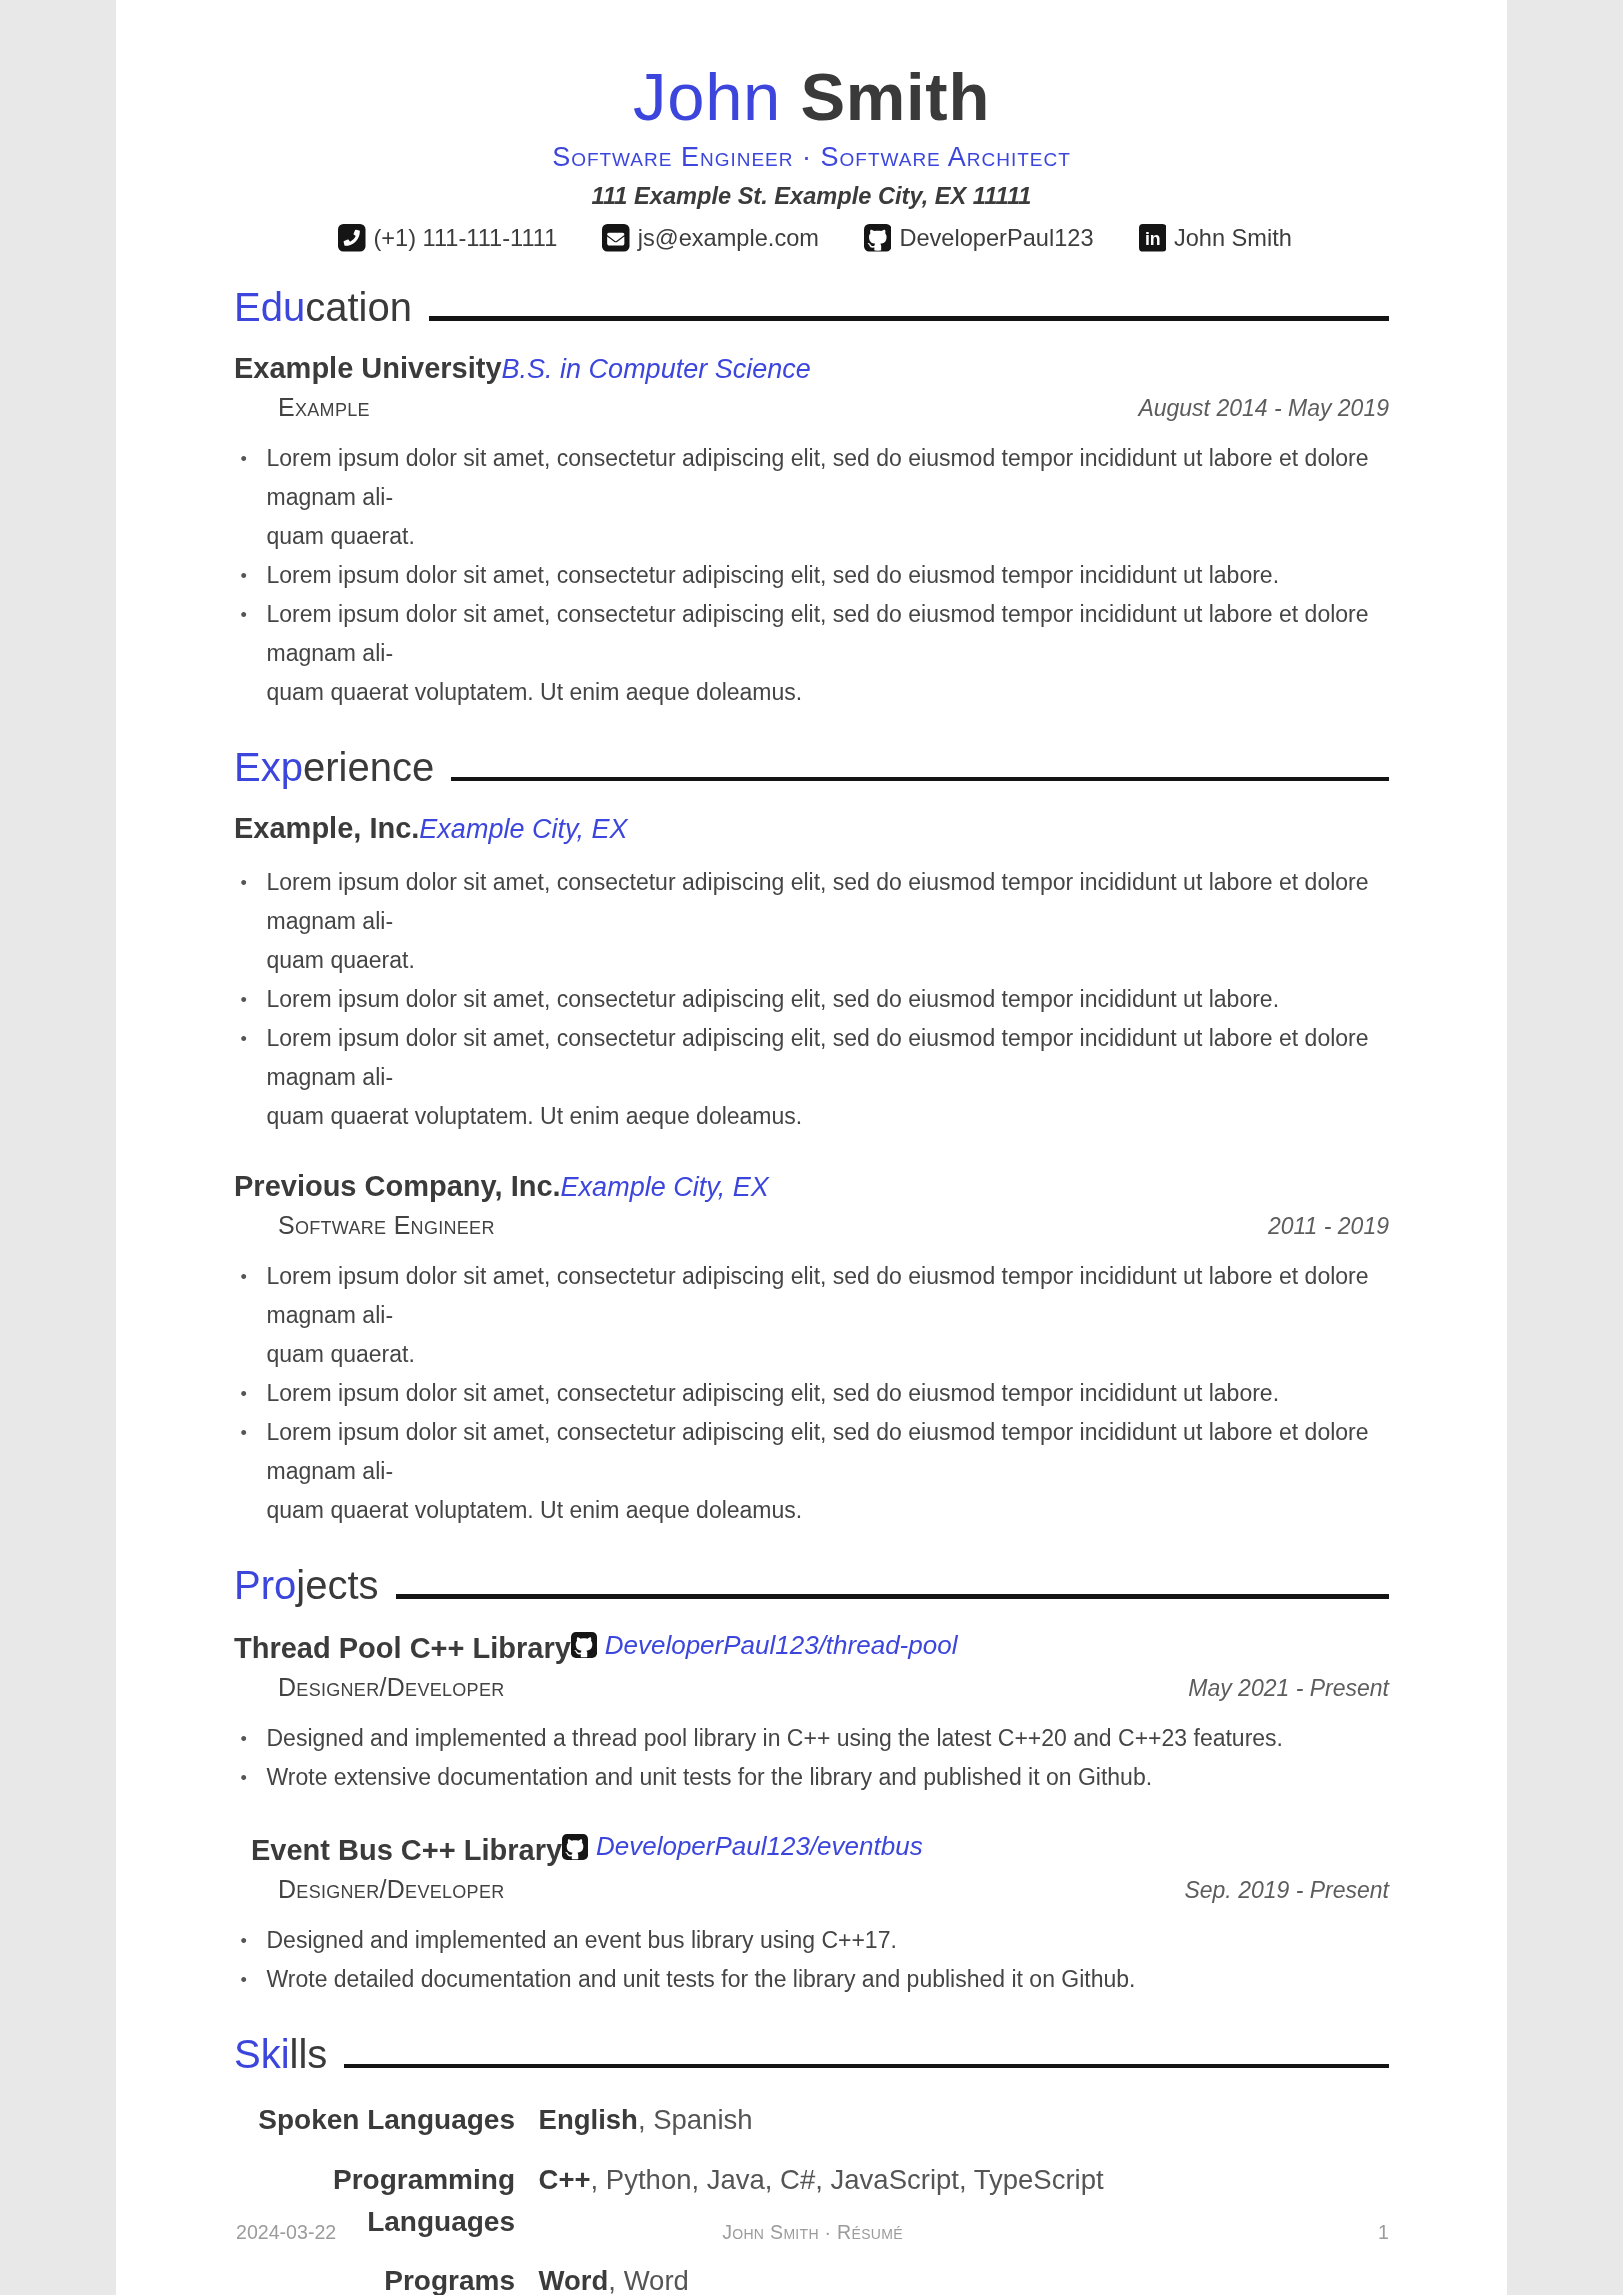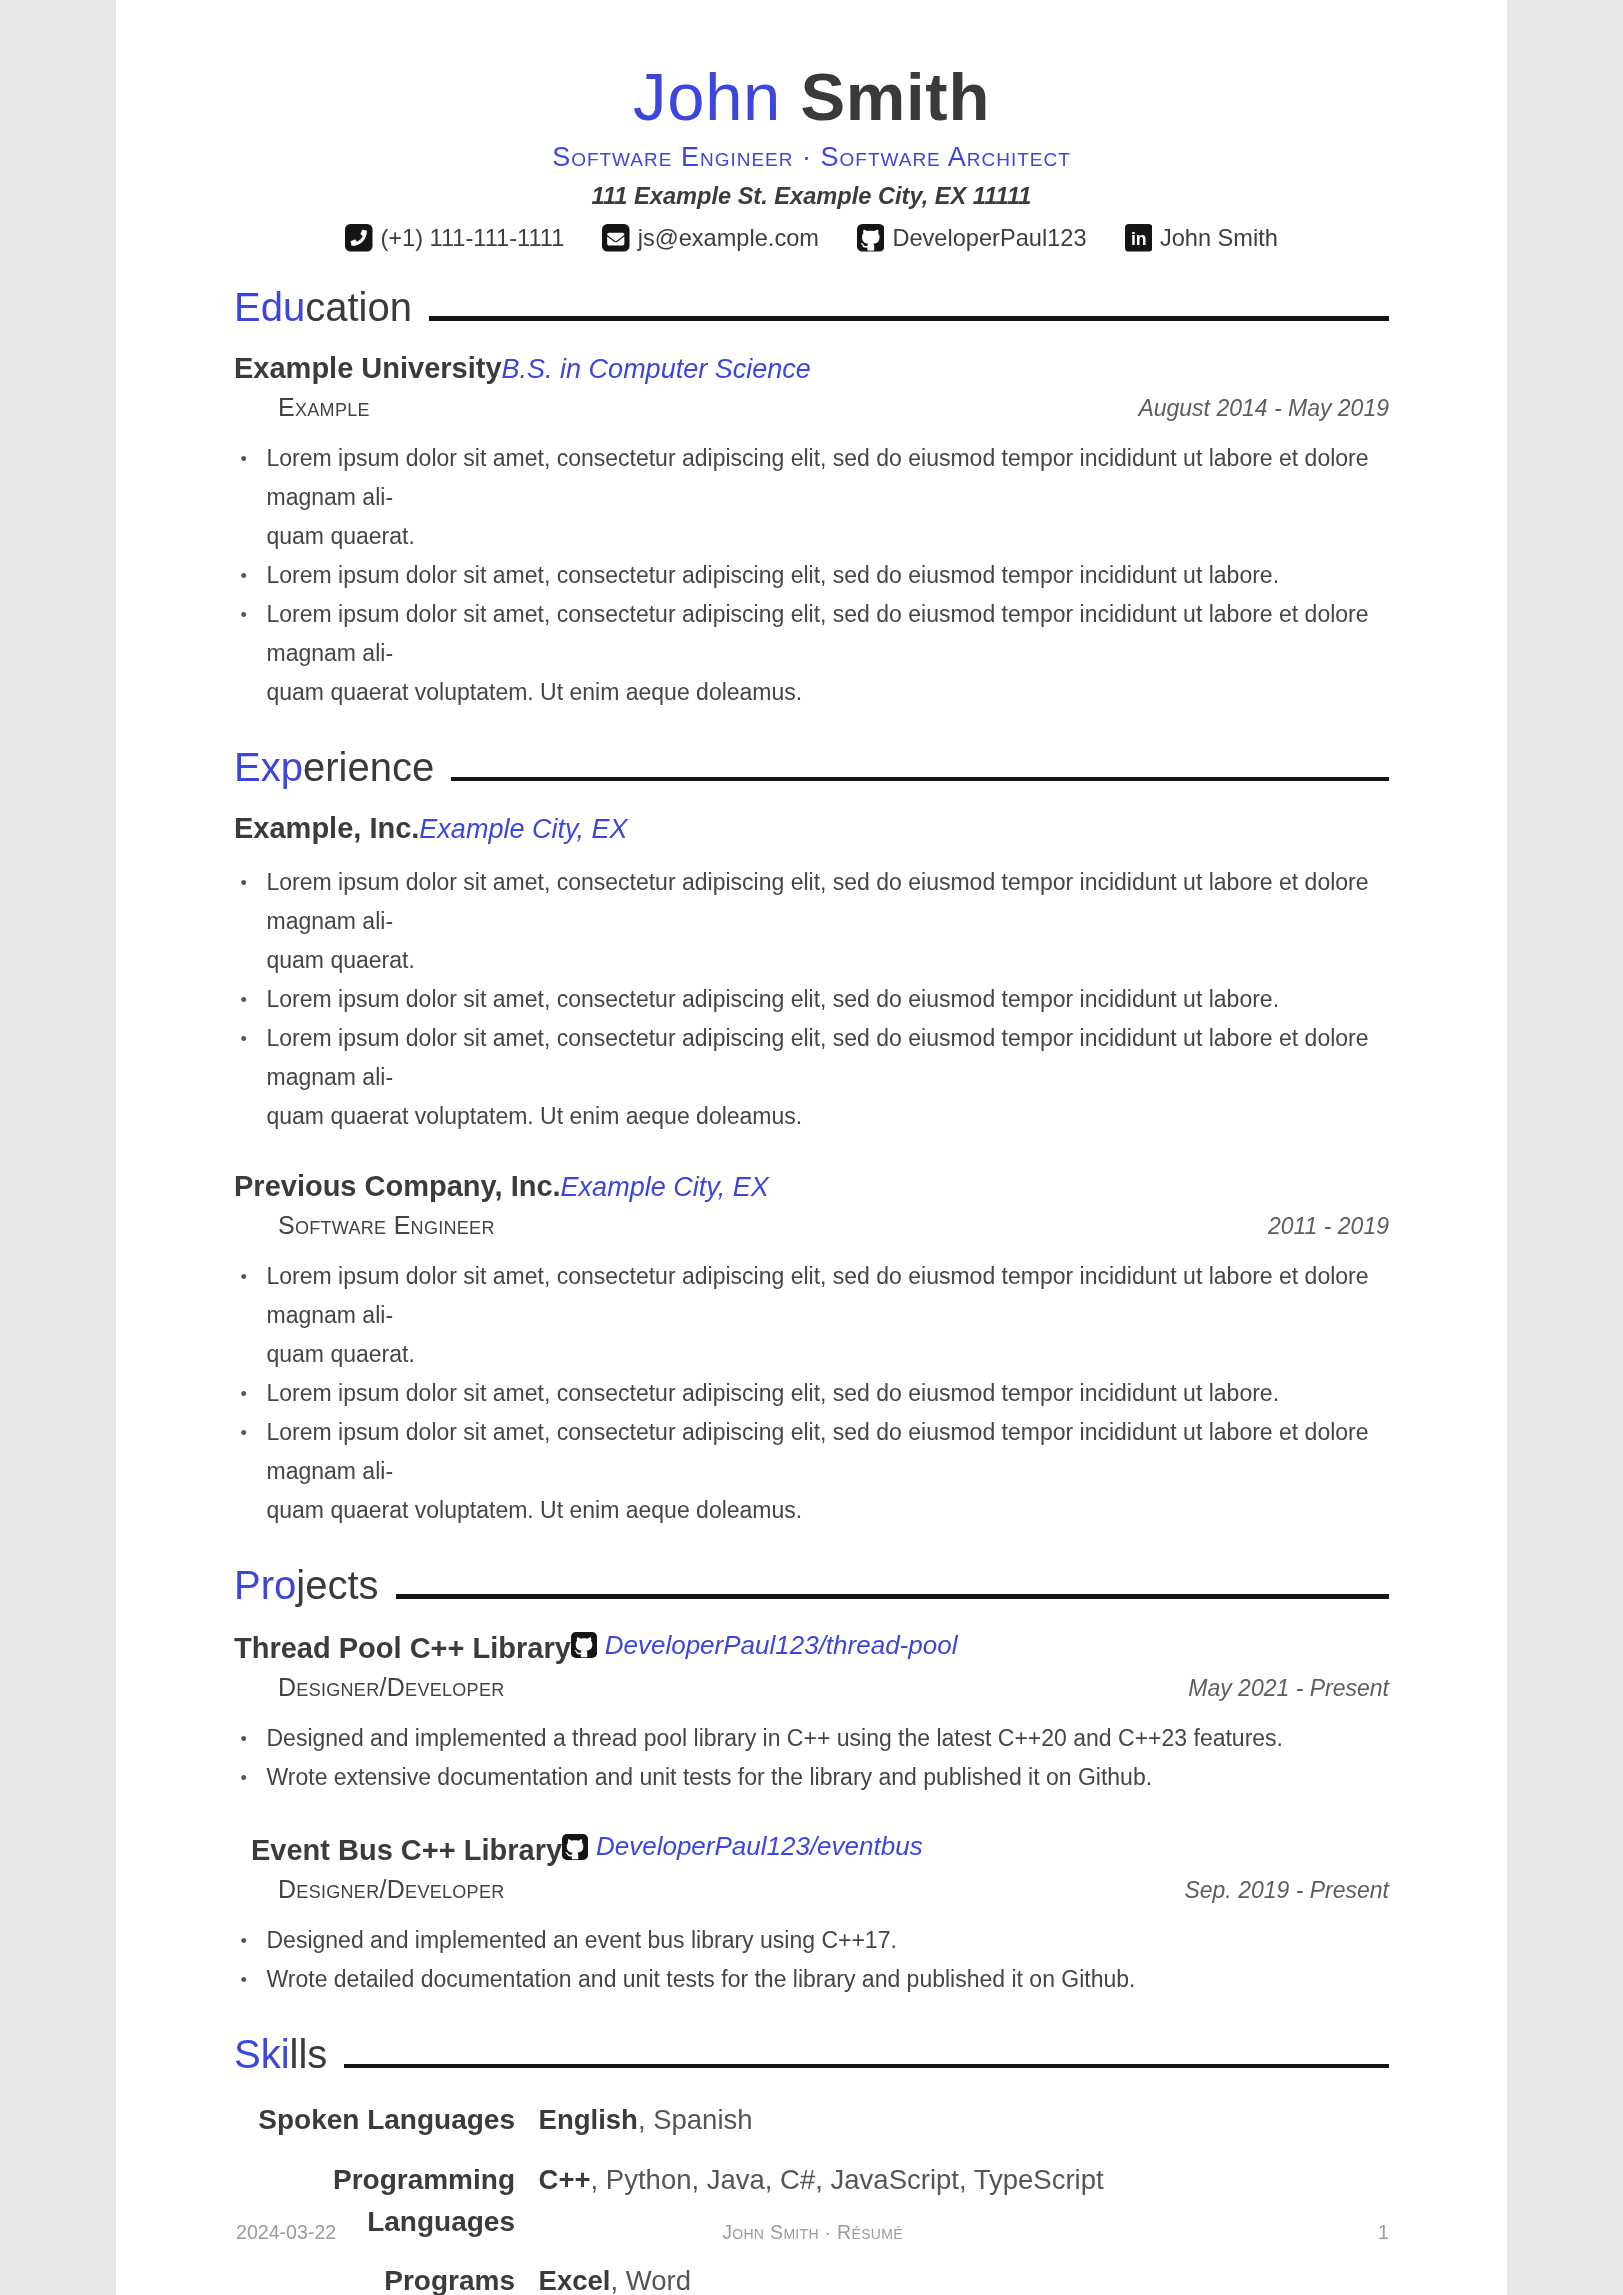--- a/index.html
+++ b/index.html
@@ -15,21 +15,21 @@
     overflow:hidden;
   }
   
   .hdr{text-align:center;}
   .name{margin:0;font-size:67px;line-height:1.05;font-weight:700;letter-spacing:0.7px;}
   .name .first{color:var(--accent);font-weight:200;}
   .name .last{color:#3a3a3a;font-weight:700;}
   .tagline{margin-top:9.2px;font-size:27px;color:var(--accent);font-variant:small-caps;letter-spacing:1px;font-weight:500;}
   .address{margin-top:10.5px;font-size:23.6px;font-weight:700;font-style:italic;color:#3b3b3b;}
   .contacts{margin-top:14.4px;display:flex;justify-content:center;align-items:center;gap:38px;font-size:23.6px;color:#3d3d3d;}
-  .contact{display:inline-flex;align-items:center;gap:7.9px;}
+  .contact{display:inline-flex;align-items:center;gap:7.9px;margin-left:7px;}
   .cicon{width:27.5px;height:27.5px;display:block;}
   
   section{margin-top:35px;}
   .sec{display:flex;align-items:flex-end;margin:0 0 25px 0;font-size:40px;font-weight:400;line-height:1;}
   .sec .acc{color:var(--accent);}
   .sec .rest{color:#3a3a3a;}
   .sec .rule{flex:1;height:4.6px;background:#141414;margin-left:17px;margin-bottom:5.9px;}
   .entry{margin-bottom:34px;}
   .entry:last-child{margin-bottom:0;}
   .erow{display:flex;align-items:baseline;}
@@ -269,21 +269,21 @@
     <div class="skrow">
       <div class="sklabel">Spoken Languages</div>
       <div class="skval"><span class="strong">English</span><span>, Spanish</span></div>
     </div>
     <div class="skrow">
       <div class="sklabel">Programming Languages</div>
       <div class="skval"><span class="strong">C++</span><span>, Python, Java, C#, JavaScript, TypeScript</span></div>
     </div>
     <div class="skrow">
       <div class="sklabel">Programs</div>
-      <div class="skval"><span class="strong">Excel</span><span>, Word</span></div>
+      <div class="skval"><span class="strong">Word</span><span>, Word</span></div>
     </div>
   </section>
 
   <footer class="foot">
     <span class="fl">2024-03-22</span>
     <span class="fc">John Smith · Résumé</span>
     <span class="fr">1</span>
   </footer>
 
 </div>

